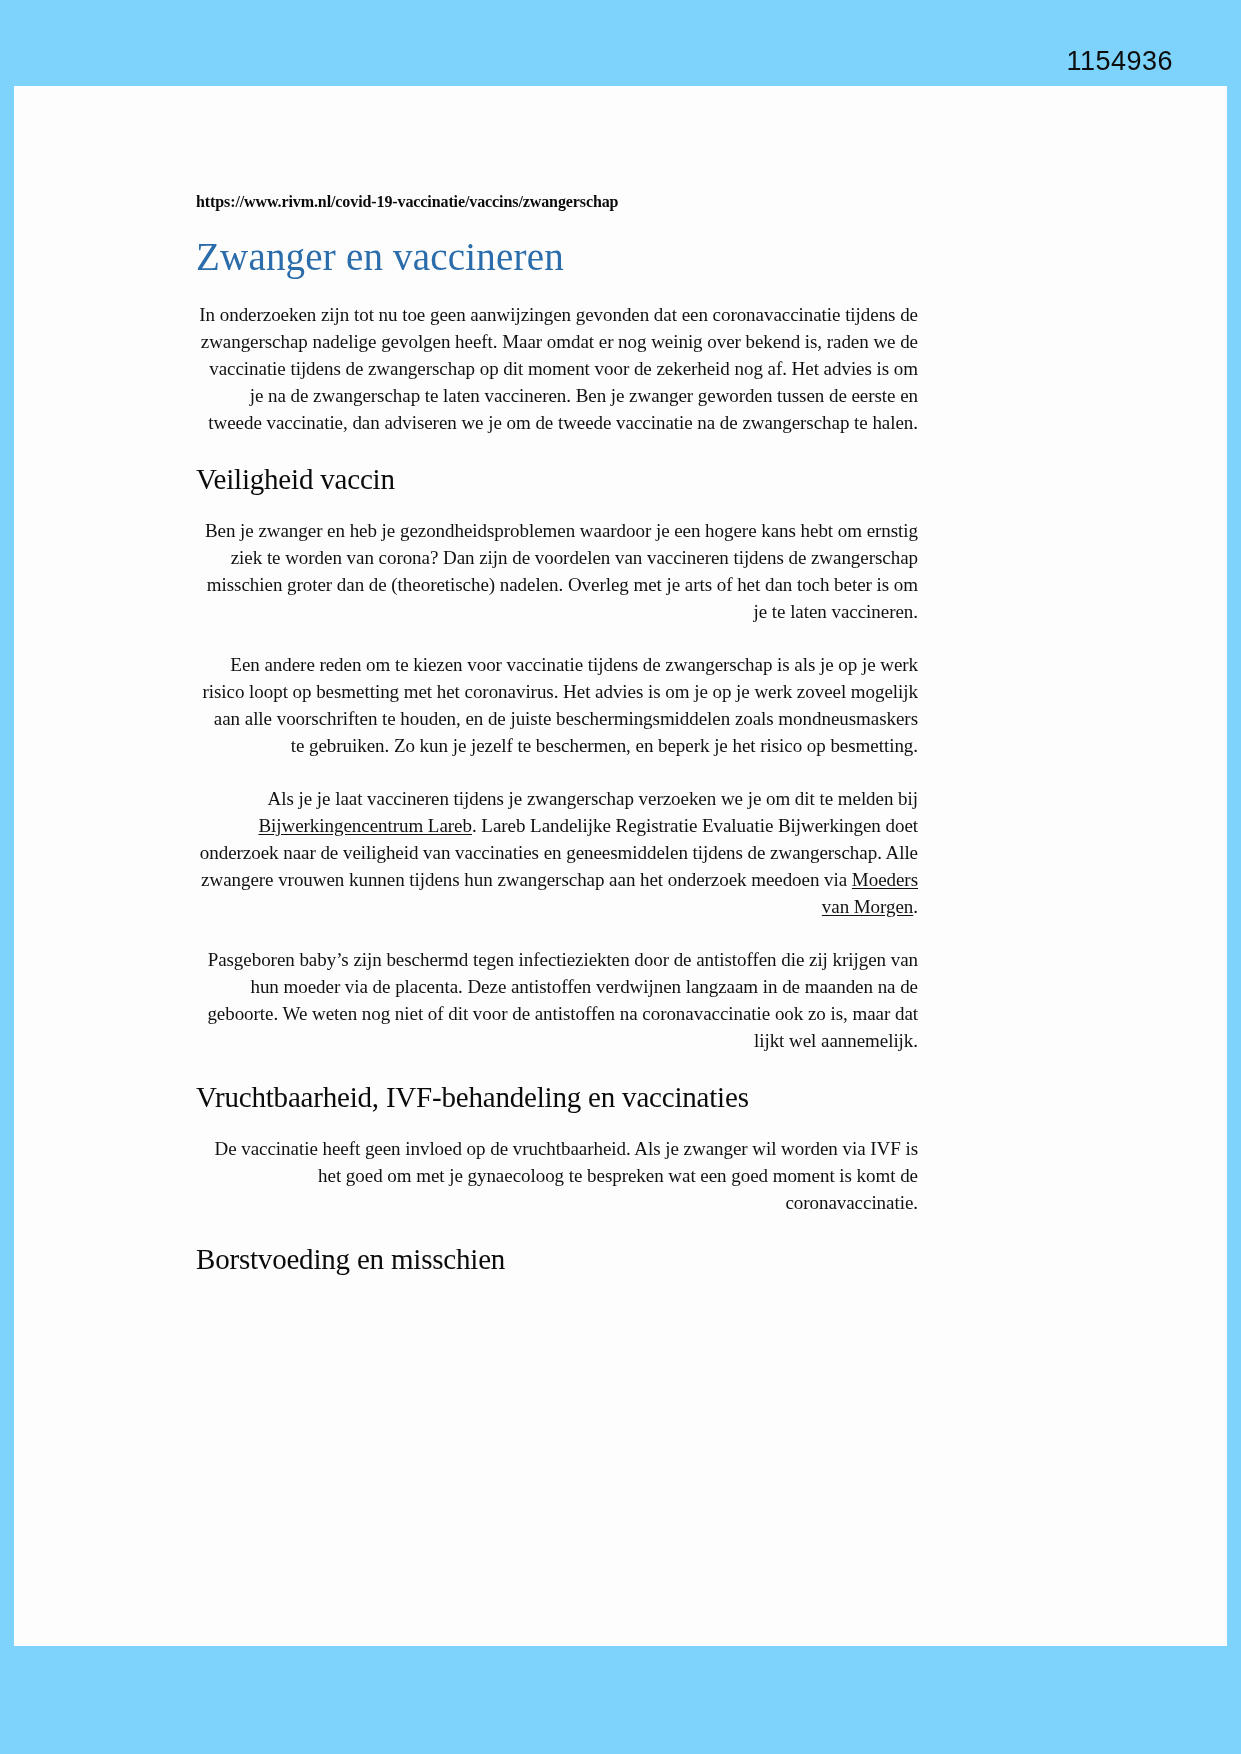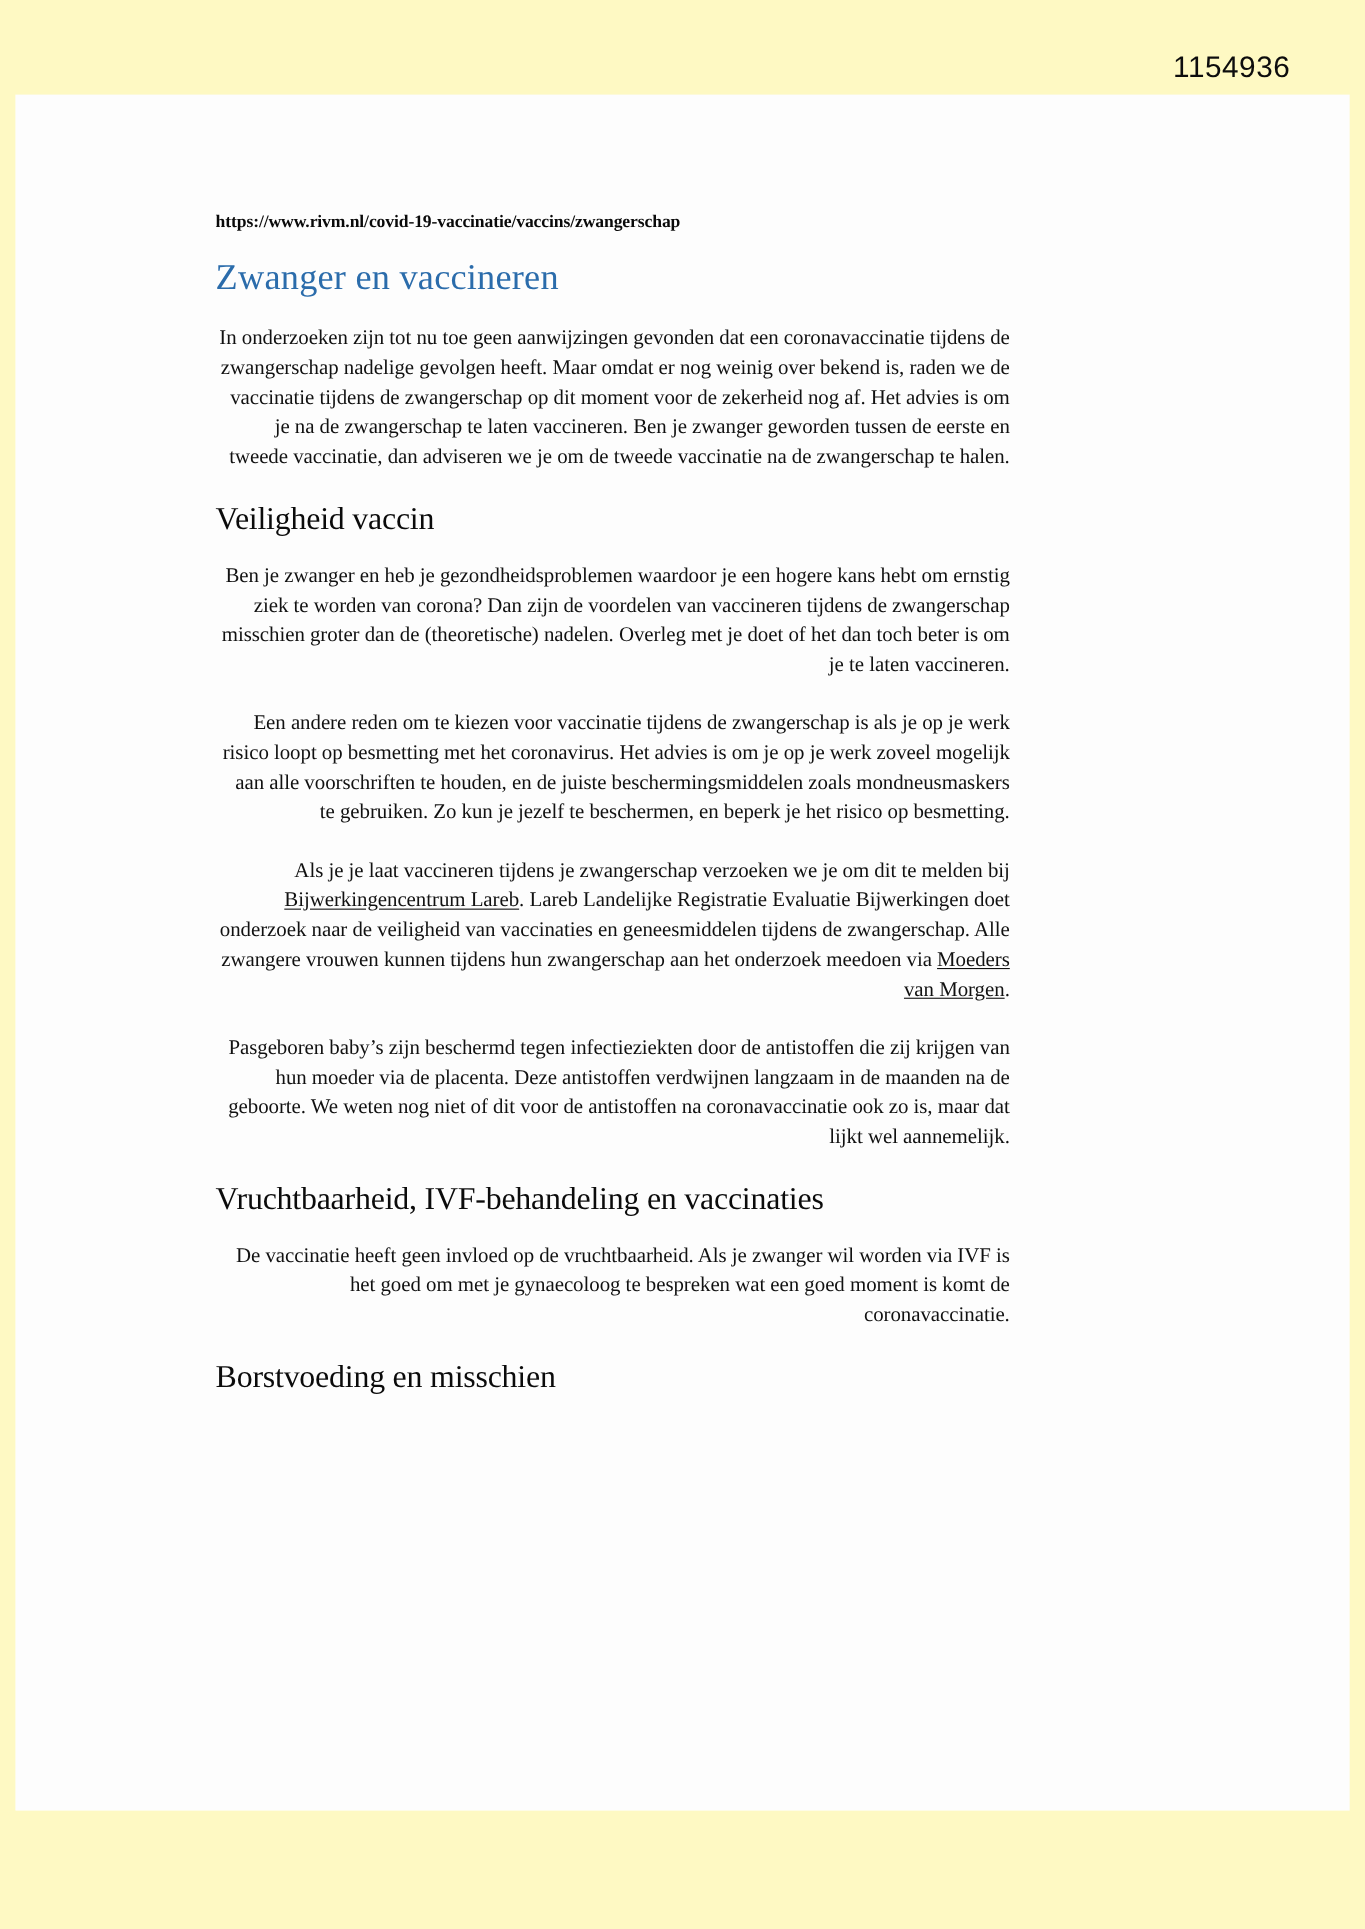--- a/index.html
+++ b/index.html
@@ -12,21 +12,21 @@
     height: 1754px;
     position: relative;
     font-family: "Liberation Serif", serif;
     color: #1a1a1a;
     overflow: hidden;
   }
 
   .page {
     position: absolute;
     inset: 0;
-    background: #fef9c3;
+    background: #7dd3fc;
   }
 
   
   .scan-panel {
     position: absolute;
     left: 14px;
     top: 86px;
     width: 1213px;
     height: 1560px;
     background: #fdfdfd;
@@ -54,21 +54,21 @@
     font-weight: bold;
     font-size: 16px;
     letter-spacing: -0.1px;
     color: #0a0a0a;
     margin: 0 0 24px 0;
     line-height: 1.2;
   }
 
   .doc-title {
     font-family: "Liberation Serif", serif;
-    font-size: 33px;
+    font-size: 39px;
     font-weight: normal;
     color: #2b6cab;
     margin: 0 0 22px 0;
     line-height: 1.15;
     letter-spacing: 0.2px;
   }
 
   p.body-text {
     font-family: "Liberation Serif", serif;
     font-size: 19px;
@@ -107,21 +107,21 @@
   <div class="content">
 
     <div class="url-header">https://www.rivm.nl/covid-19-vaccinatie/vaccins/zwangerschap</div>
 
     <h1 class="doc-title">Zwanger en vaccineren</h1>
 
     <p class="body-text">In onderzoeken zijn tot nu toe geen aanwijzingen gevonden dat een coronavaccinatie tijdens de zwangerschap nadelige gevolgen heeft. Maar omdat er nog weinig over bekend is, raden we de vaccinatie tijdens de zwangerschap op dit moment voor de zekerheid nog af. Het advies is om je na de zwangerschap te laten vaccineren. Ben je zwanger geworden tussen de eerste en tweede vaccinatie, dan adviseren we je om de tweede vaccinatie na de zwangerschap te halen.</p>
 
     <h2 class="section-heading">Veiligheid vaccin</h2>
 
-    <p class="body-text">Ben je zwanger en heb je gezondheidsproblemen waardoor je een hogere kans hebt om ernstig ziek te worden van corona? Dan zijn de voordelen van vaccineren tijdens de zwangerschap misschien groter dan de (theoretische) nadelen. Overleg met je doet of het dan toch beter is om je te laten vaccineren.</p>
+    <p class="body-text">Ben je zwanger en heb je gezondheidsproblemen waardoor je een hogere kans hebt om ernstig ziek te worden van corona? Dan zijn de voordelen van vaccineren tijdens de zwangerschap misschien groter dan de (theoretische) nadelen. Overleg met je arts of het dan toch beter is om je te laten vaccineren.</p>
 
     <p class="body-text">Een andere reden om te kiezen voor vaccinatie tijdens de zwangerschap is als je op je werk risico loopt op besmetting met het coronavirus. Het advies is om je op je werk zoveel mogelijk aan alle voorschriften te houden, en de juiste beschermingsmiddelen zoals mondneusmaskers te gebruiken. Zo kun je jezelf te beschermen, en beperk je het risico op besmetting.</p>
 
     <p class="body-text"><span>Als je je laat vaccineren tijdens je zwangerschap verzoeken we je om dit te melden bij </span><span class="link-underline">Bijwerkingencentrum Lareb</span><span>. Lareb Landelijke Registratie Evaluatie Bijwerkingen   doet onderzoek naar de veiligheid van vaccinaties en geneesmiddelen tijdens de zwangerschap. Alle zwangere vrouwen kunnen tijdens hun zwangerschap aan het onderzoek meedoen via </span><span class="link-underline">Moeders van Morgen</span><span>.</span></p>
 
 
     <p class="body-text">Pasgeboren baby’s zijn beschermd tegen infectieziekten door de antistoffen die zij krijgen van hun moeder via de placenta. Deze antistoffen verdwijnen langzaam in de maanden na de geboorte. We weten nog niet of dit voor de antistoffen na coronavaccinatie ook zo is, maar dat lijkt wel aannemelijk.</p>
 
     <h2 class="section-heading">Vruchtbaarheid, IVF-behandeling en vaccinaties</h2>
 

